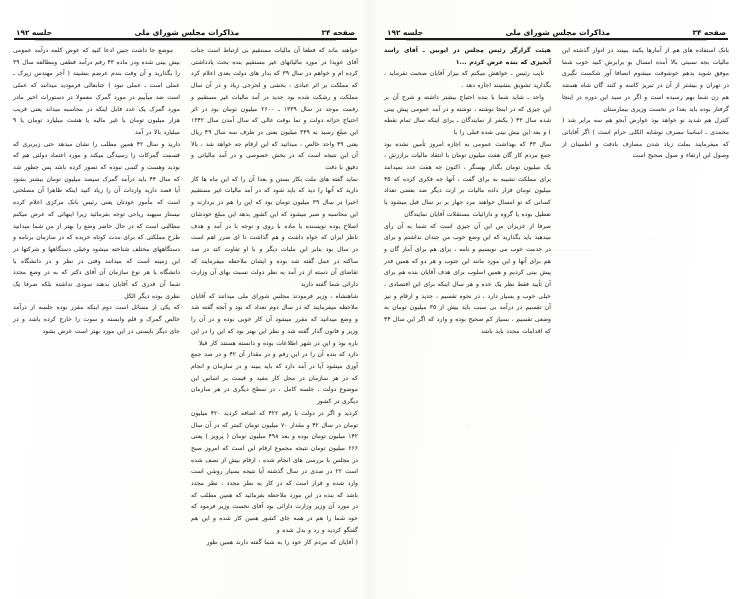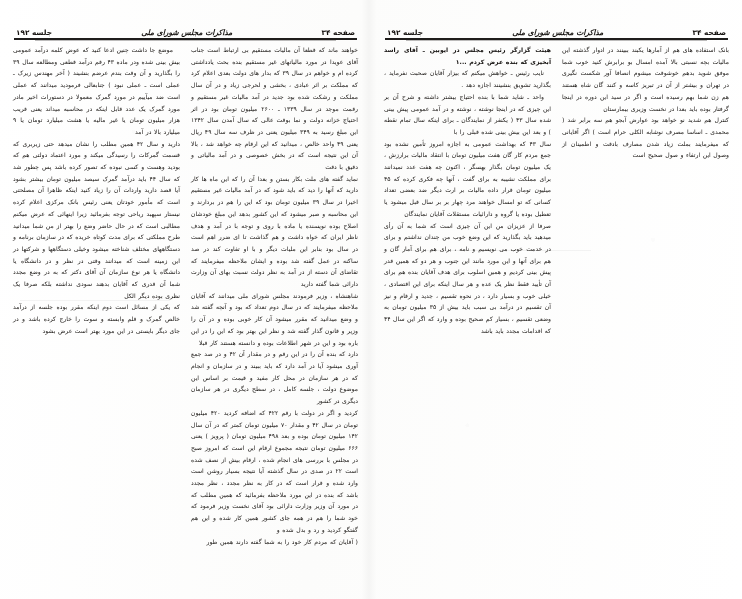--- a/index.html
+++ b/index.html
@@ -65,21 +65,20 @@
     color: #15120f;
     font-weight: bold;
     letter-spacing: 0.15px;
     filter: blur(0.18px);
   }
   .hdr-side { white-space: nowrap; }
   .hdr-center {
     white-space: nowrap;
     font-size: 7.6px;
     letter-spacing: 0.3px;
-    font-style: italic;
   }
 
   .header-rule {
     position: absolute;
     top: 38px;
     left: 14px;
     right: 14px;
     height: 2.2px;
     background: #0d0b09;
     opacity: 0.92;

